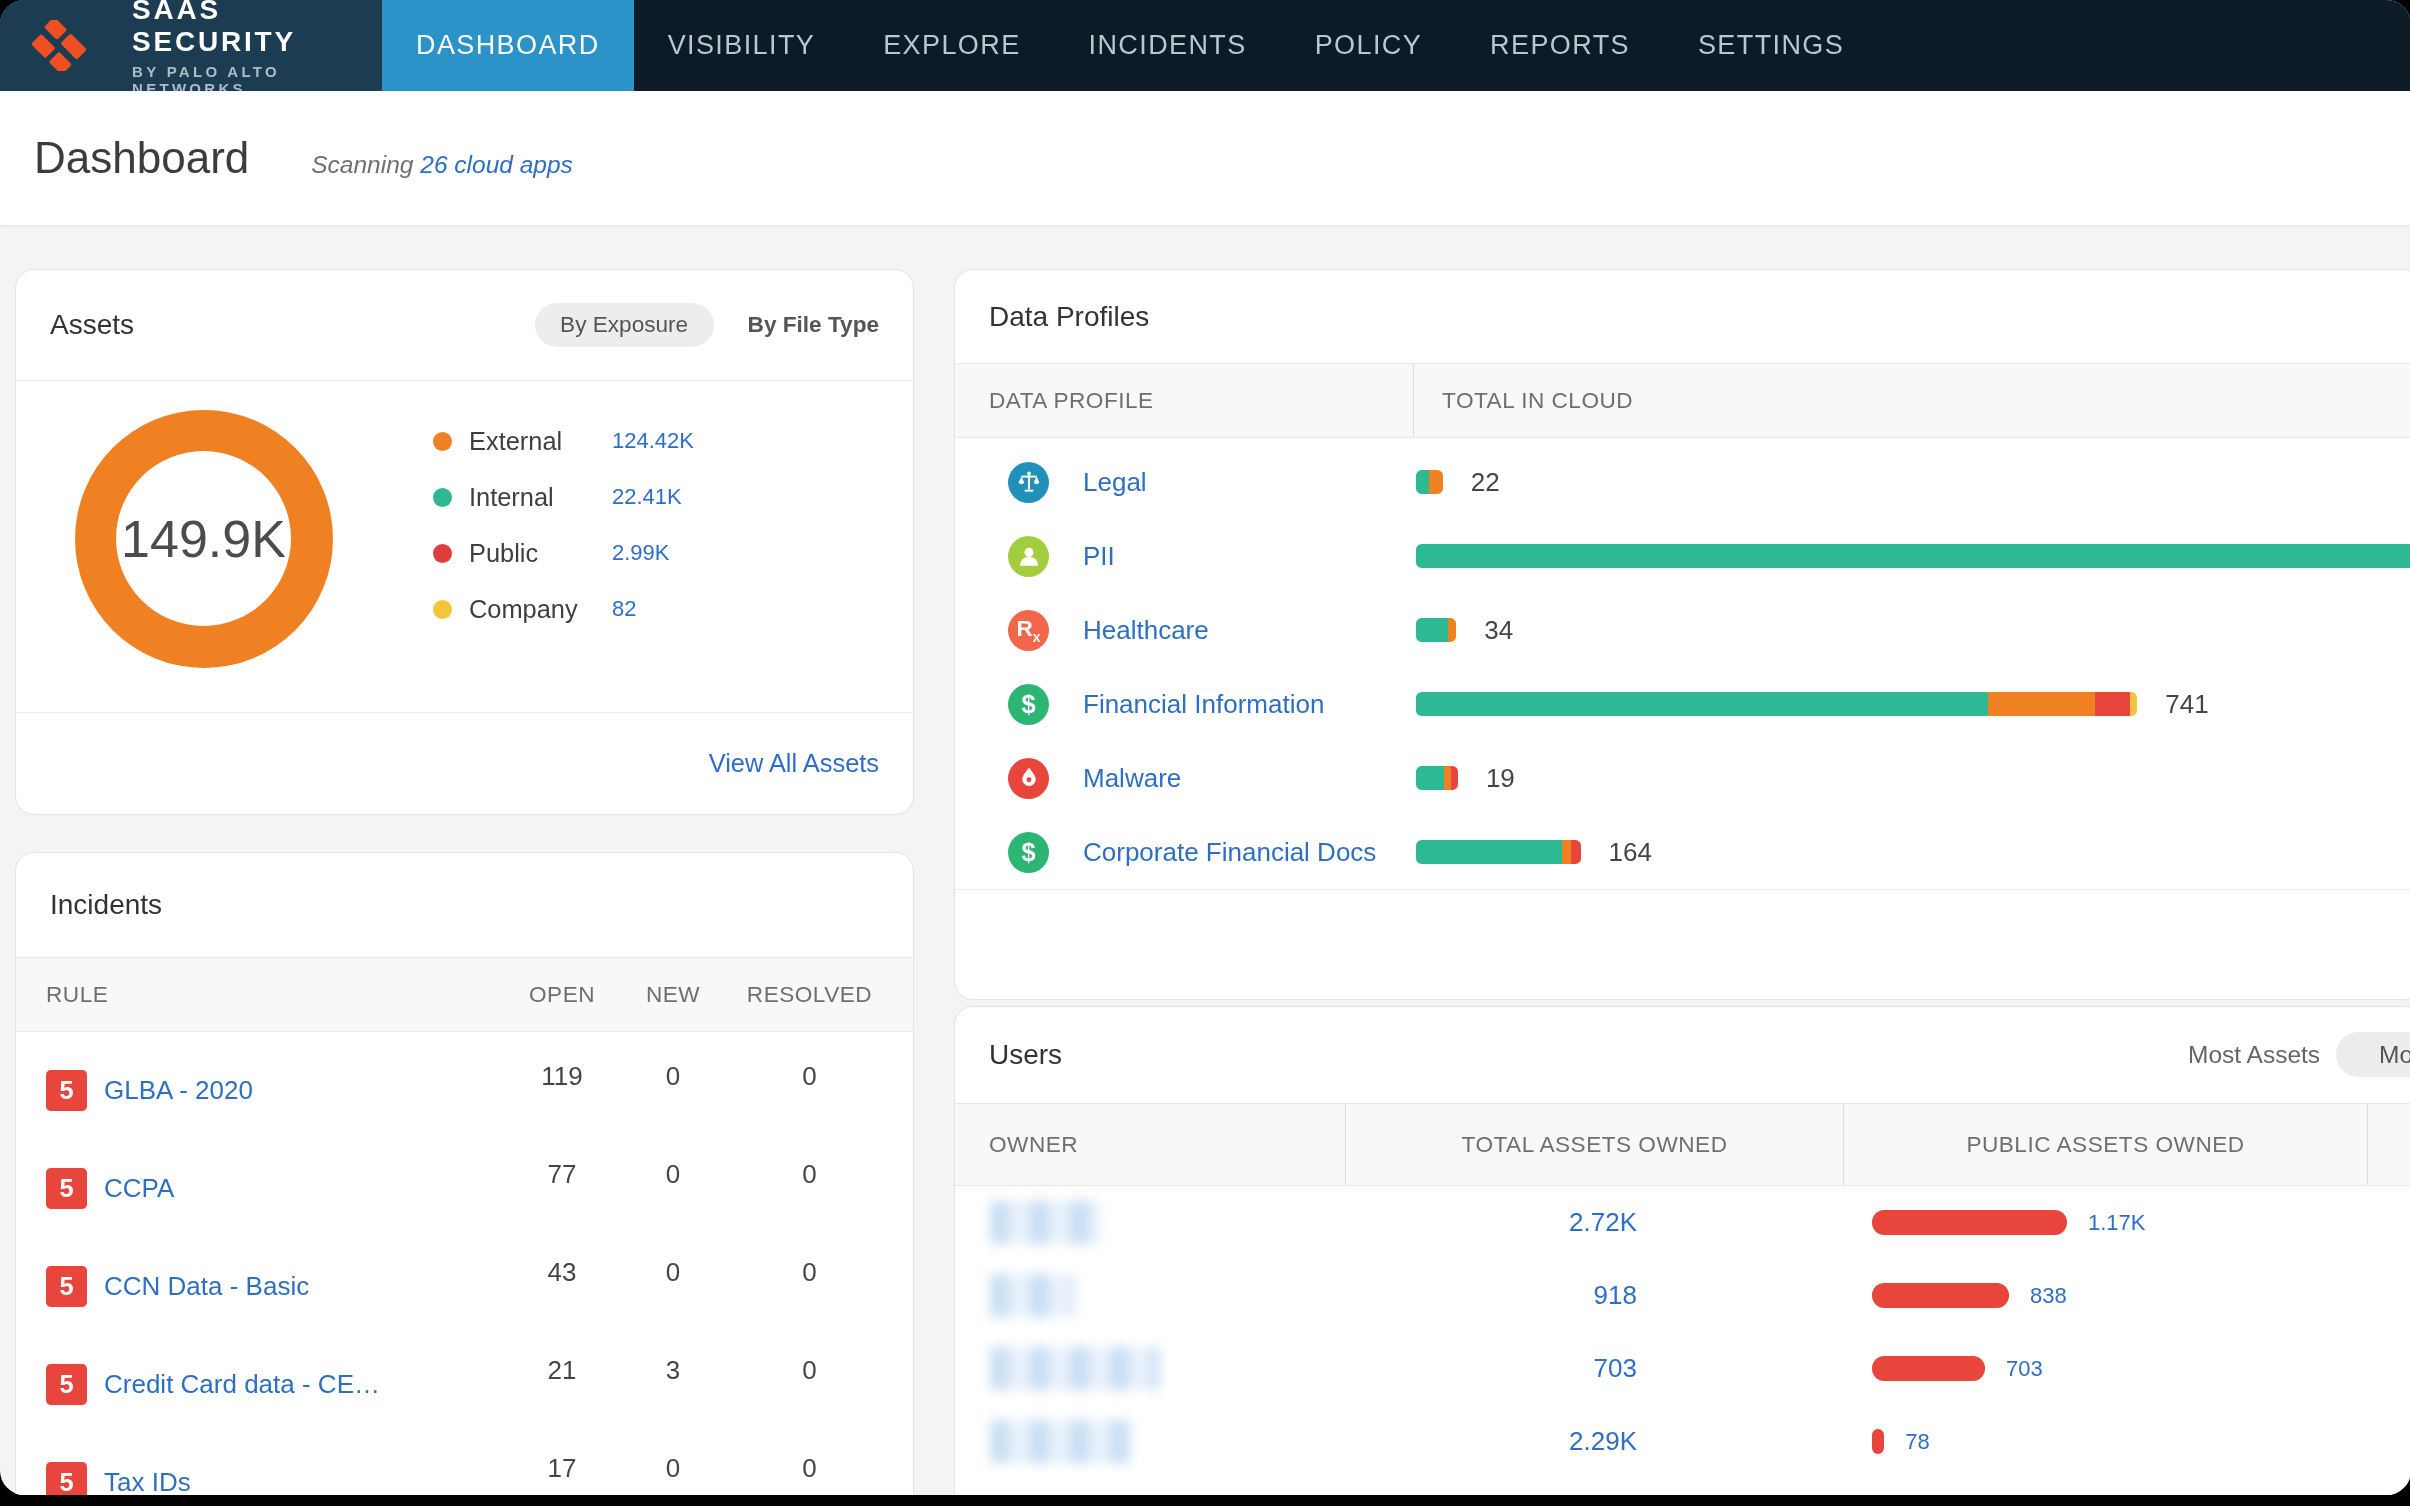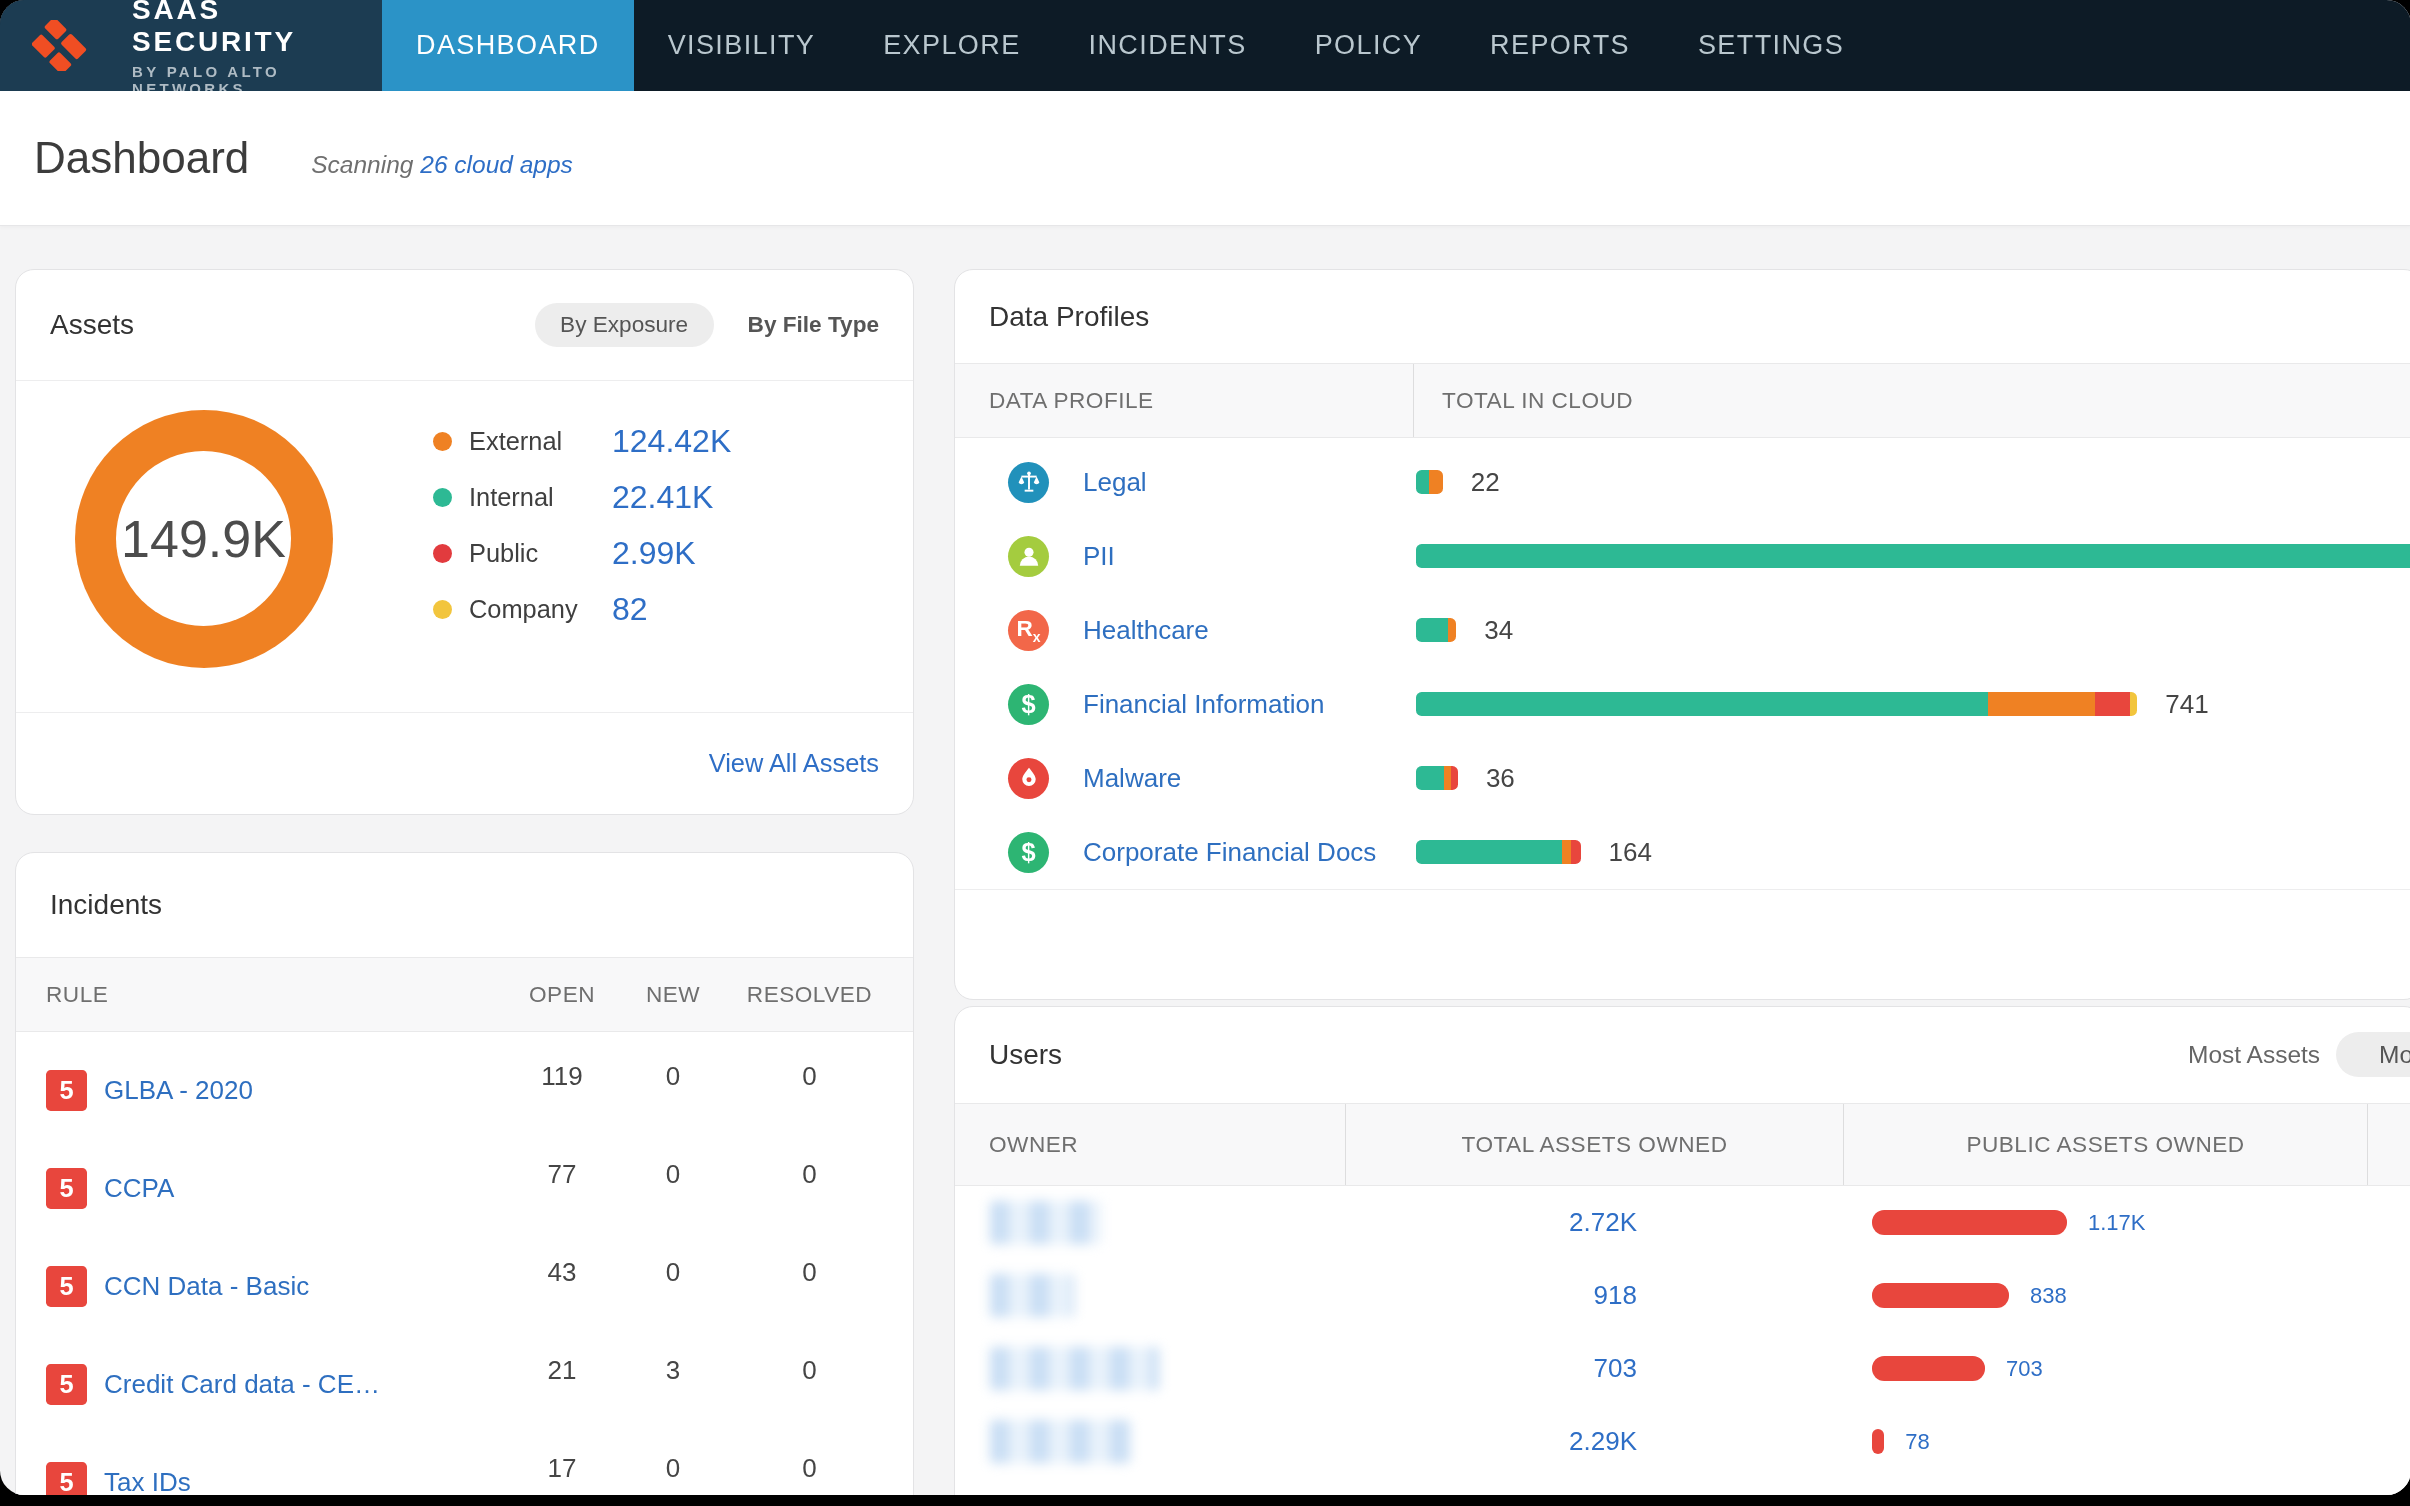--- a/index.html
+++ b/index.html
@@ -43,21 +43,21 @@
   .pill { background:#ededed; border-radius:22.6px; padding:9.4px 25.4px; font-size:22.6px; color:#555; cursor:pointer; }
   .toggle-plain { font-size:22.6px; color:#555; margin-left:34px; cursor:pointer;font-weight:bold; }
   .donut { position:absolute; left:59px; top:140px; width:258px; height:258px; border-radius:50%; }
   .donut-hole { position:absolute; left:41px; top:41px; width:175px; height:175px; border-radius:50%;
                 background:#fff; display:flex; align-items:center; justify-content:center; }
   .donut-hole span { font-size:52px; color:#4c4c4c; }
   .legend { position:absolute; left:417px; top:143px; }
   .legend-row { height:56px; display:flex; align-items:center; }
   .legend-dot { width:19px; height:19px; border-radius:50%; margin-right:17px; flex:none; }
   .legend-label { font-size:25.4px; color:#3f3f3f; width:143px; }
-  .legend-value { font-size:32px; color:#2e6ec6; cursor:pointer; }
+  .legend-value { font-size:22px; color:#2e6ec6; cursor:pointer; }
   .assets-footer { position:absolute; top:442px; left:0; right:0; bottom:0; border-top:0.9px solid #ededee;
                    display:flex; align-items:center; justify-content:flex-end; padding-right:34px; }
   .blue-link { font-size:25.4px; color:#2e6ec6; text-decoration:none; cursor:pointer; }
 
   
   .band { background:#f8f8f9; border-top:0.9px solid #e9e9ea; border-bottom:0.9px solid #e9e9ea;
           font-size:22.6px; color:#6f6f6f; letter-spacing:0.5px; }
 
   
   .inc-title { height:104px; display:flex; align-items:center; padding-left:34px; }
@@ -345,21 +345,21 @@
                 </svg>
               </span>
       <span class="dp-name">Malware</span>
     </div>
     <div class="dp-right">
       <div class="hbar">
                 <div style="width:28px;background:#2db994"></div>
                 <div style="width:7.5px;background:#ef8123"></div>
                 <div style="width:6.6px;background:#e8463d"></div>
               </div>
-      <span class="dp-value">36</span>
+      <span class="dp-value">19</span>
     </div>
           </div>
           <div class="dp-row">
     <div class="dp-left">
       <span class="dp-icon ic-corporate">
                 <span class="dollar">$</span>
               </span>
       <span class="dp-name">Corporate Financial Docs</span>
     </div>
     <div class="dp-right">

